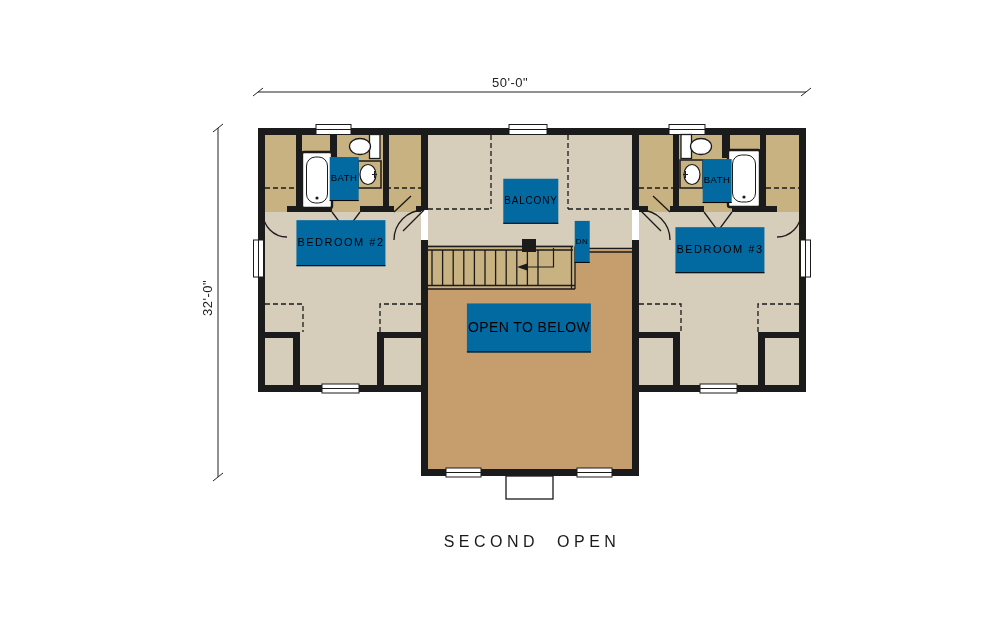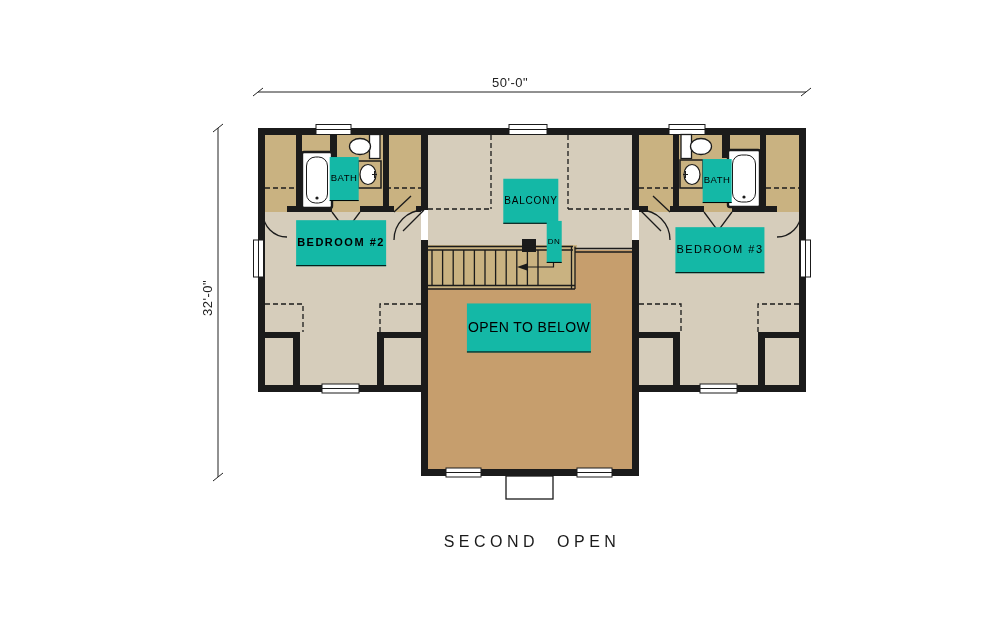--- a/index.html
+++ b/index.html
@@ -3,29 +3,29 @@
 <meta charset="utf-8">
 <style>
   html,body{margin:0;padding:0;background:#ffffff;}
   #canvas{
     position:relative;width:1004px;height:630px;background:#ffffff;overflow:hidden;
     font-family:"Liberation Sans", sans-serif;color:#111;
   }
   #plan-svg{position:absolute;left:0;top:0;}
   .lbl{
     position:absolute;transform:translate(-50%,-50%);
-    background:#14b8a6;border-bottom:1px solid #000;
+    background:#0369a1;border-bottom:1px solid #000;
     font-size:10px;letter-spacing:1px;white-space:nowrap;color:#000;
     padding:16px 1px;line-height:1.15;
   }
   .lbl-room{font-size:11px;letter-spacing:1.5px;}
   .lbl-bath{font-size:9.5px;letter-spacing:0.5px;}
   .lbl-balcony{font-size:10px;letter-spacing:0.8px;}
   .lbl-open{font-size:14px;letter-spacing:0.4px;}
-  .lbl-dn{font-size:8px;letter-spacing:0.5px;}
+  .lbl-dn{font-size:8px;letter-spacing:0.5px;margin-left:28px;}
   .dim{
     position:absolute;transform:translate(-50%,-50%);
     font-size:13px;letter-spacing:0.5px;white-space:nowrap;color:#222;background:transparent;
   }
   .dim-vert{transform:translate(-50%,-50%) rotate(-90deg);}
   .title{
     position:absolute;transform:translate(-50%,-50%);
     font-size:16px;letter-spacing:4.5px;word-spacing:9px;white-space:nowrap;color:#1a1a1a;
   }
 </style>
@@ -173,20 +173,20 @@
     <line x1="213" y1="132" x2="223" y2="124"></line>
     <line x1="213" y1="481" x2="223" y2="473"></line>
   </g>
 </svg>
 
   <div class="dim" style="left:510px;top:82px;">50'-0"</div>
   <div class="dim dim-vert" style="left:207px;top:298px;">32'-0"</div>
 
   <div class="lbl lbl-bath" style="left:344px;top:179px;">BATH</div>
   <div class="lbl lbl-bath" style="left:717px;top:181px;">BATH</div>
-  <div class="lbl lbl-room" style="left:341px;top:243px;font-weight:bold;">BEDROOM #2</div>
+  <div class="lbl lbl-room" style="left:341px;top:243px;">BEDROOM #2</div>
   <div class="lbl lbl-room" style="left:720px;top:250px;">BEDROOM #3</div>
   <div class="lbl lbl-balcony" style="left:531px;top:201px;">BALCONY</div>
   <div class="lbl lbl-open" style="left:529px;top:328px;">OPEN TO BELOW</div>
   <div class="lbl lbl-dn" style="left:554px;top:242px;">DN</div>
 
   <div class="title" style="left:532px;top:542px;">SECOND OPEN</div>
 </div>
 
 </body></html>

